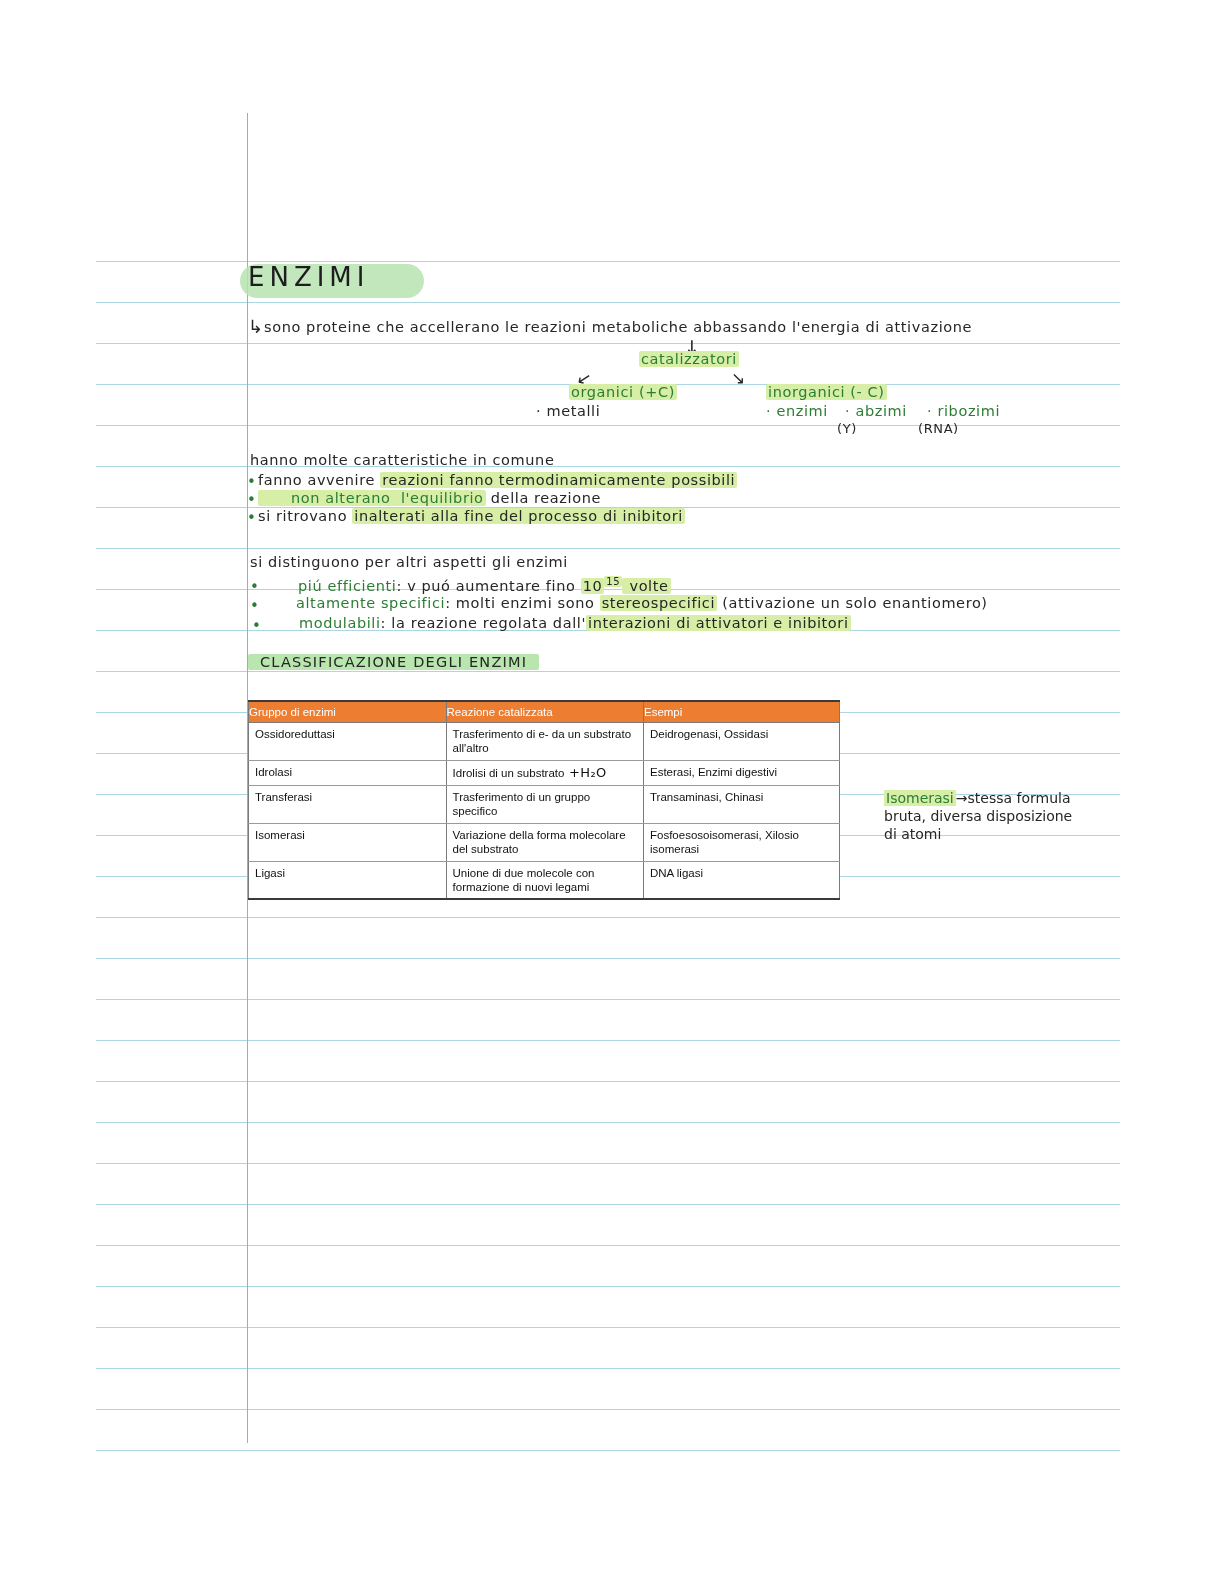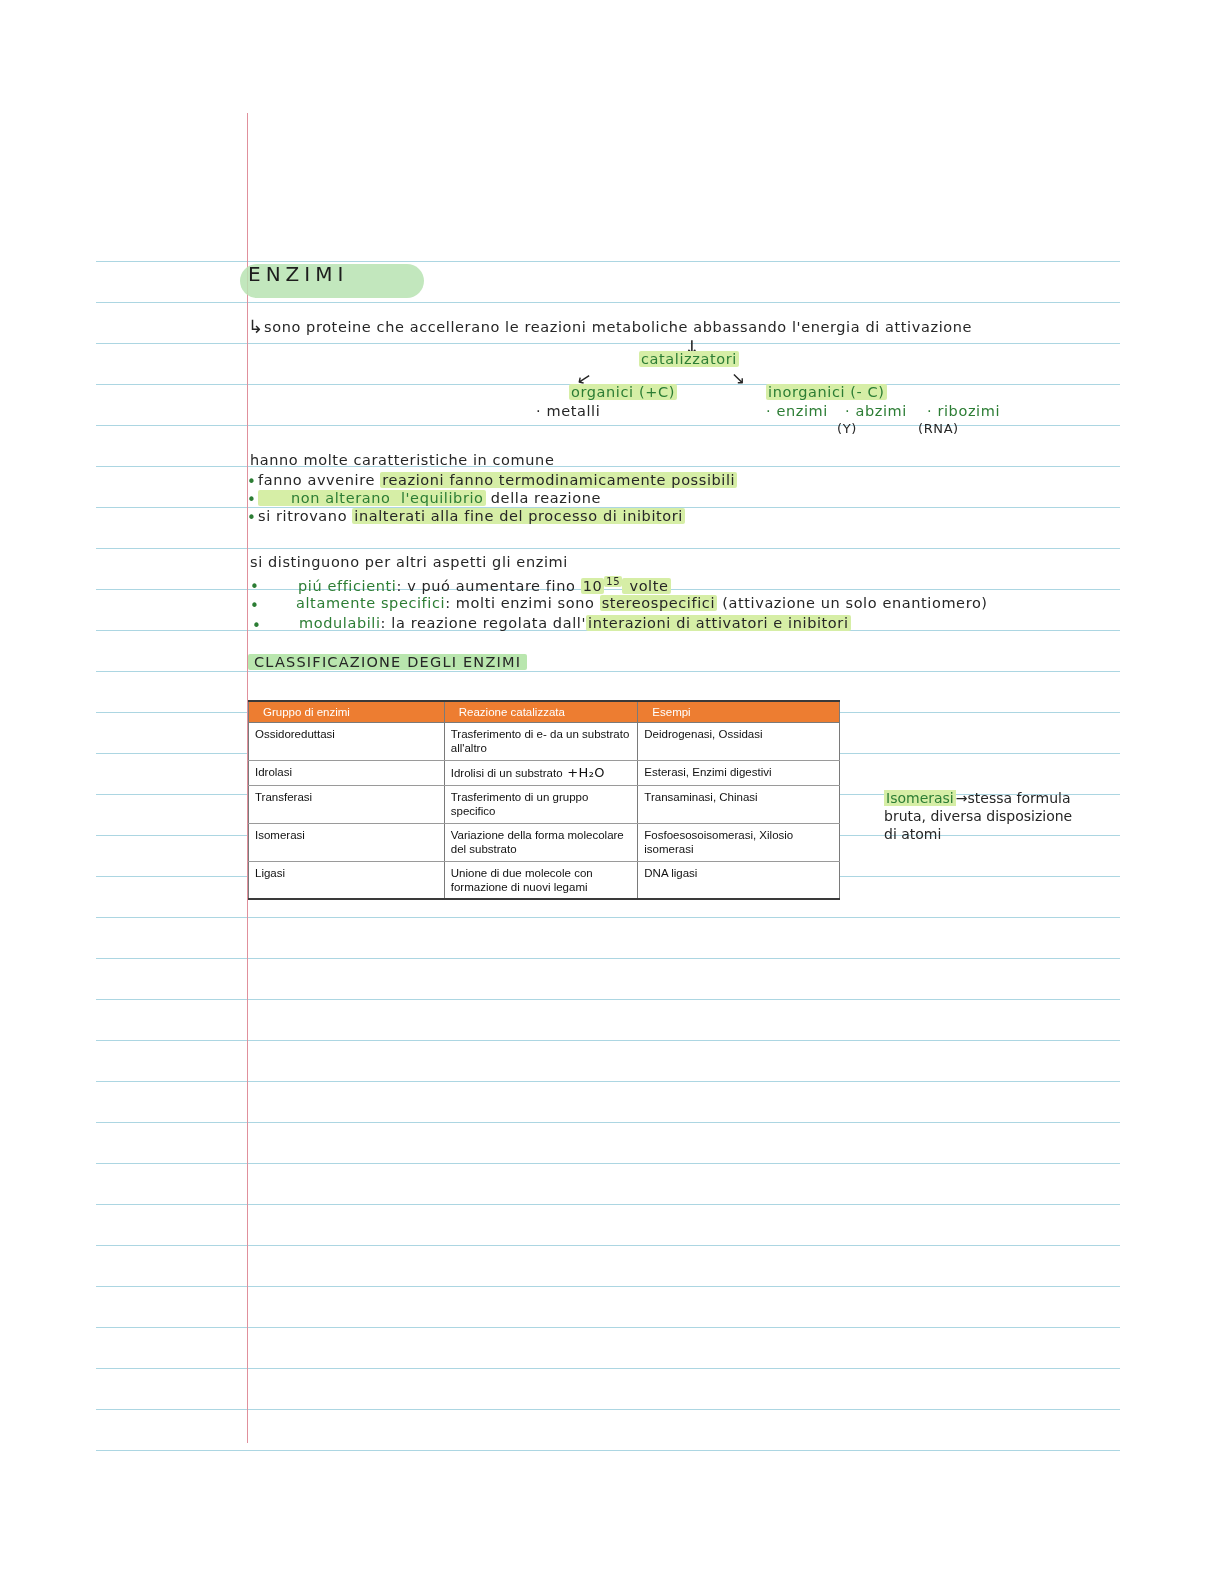--- a/index.html
+++ b/index.html
@@ -48,21 +48,21 @@
     letter-spacing: .6px;
     white-space: pre;
   }
   .hw-md { font-size: 14.5px; }
   .hw-sm { font-size: 13px; }
 
   .title {
     position: absolute;
     left: 248px;
     top: 262px;
-    font-size: 20px;
+    font-size: 26px;
     letter-spacing: 5px;
     color: #1d1d1d;
     font-family: "DejaVu Sans", sans-serif;
   }
   .title-hl {
     position: absolute;
     left: 240px;
     top: 264px;
     width: 184px;
     height: 34px;
@@ -71,21 +71,21 @@
     opacity: .85;
   }
 
   .hl {
     background: #d6eea6;
     padding: 0 2px;
     border-radius: 2px;
   }
   .hl-strong {
     background: #b9e6ae;
-    padding: 0 6px;
+    padding: 0 12px;
     border-radius: 2px;
   }
   .green {
     color: #2c7d34;
     padding-left: 33px;
   }
   .bullet {
     position: absolute;
     color: #2c7d34;
     font-size: 15px;
@@ -108,21 +108,21 @@
     font-family: "Liberation Sans", sans-serif;
     font-size: 11.5px;
     color: #111;
     background: #fff;
   }
   #enzyme-table th {
     background: #ed7d31;
     color: #ffffff;
     text-align: left;
     font-weight: normal;
-    padding: 4px 14px;
+    padding: 4px 0;
     border: 1px solid #7a7a7a;
     border-top: 2px solid #3a3a3a;
     font-size: 11.5px;
   }
   #enzyme-table td {
     padding: 4px 6px;
     border-left: 1px solid #7a7a7a;
     border-right: 1px solid #7a7a7a;
     border-bottom: 1px solid #9a9a9a;
     vertical-align: top;

